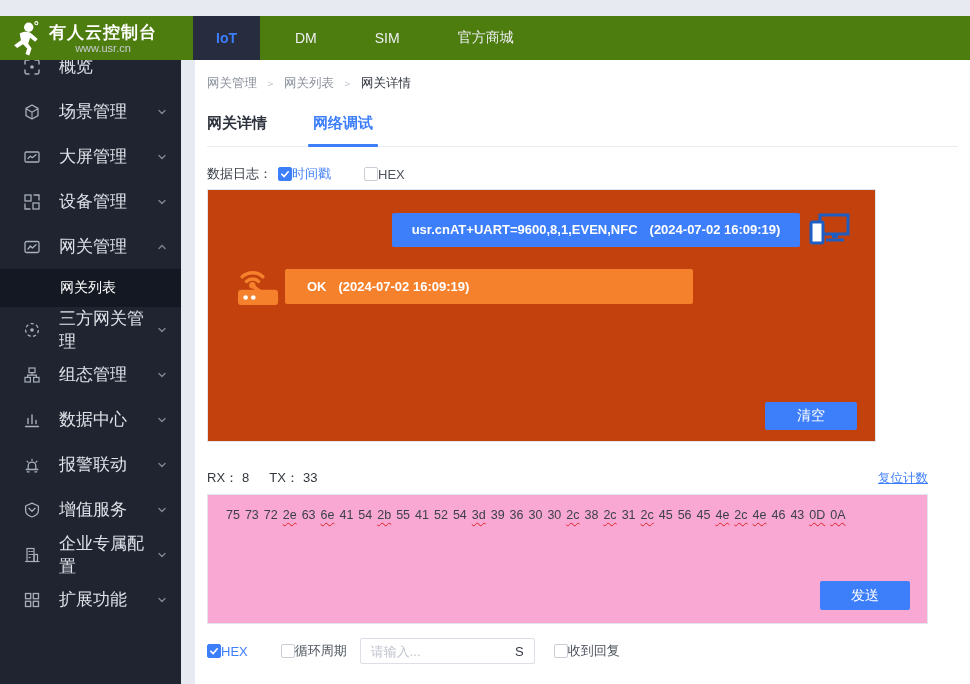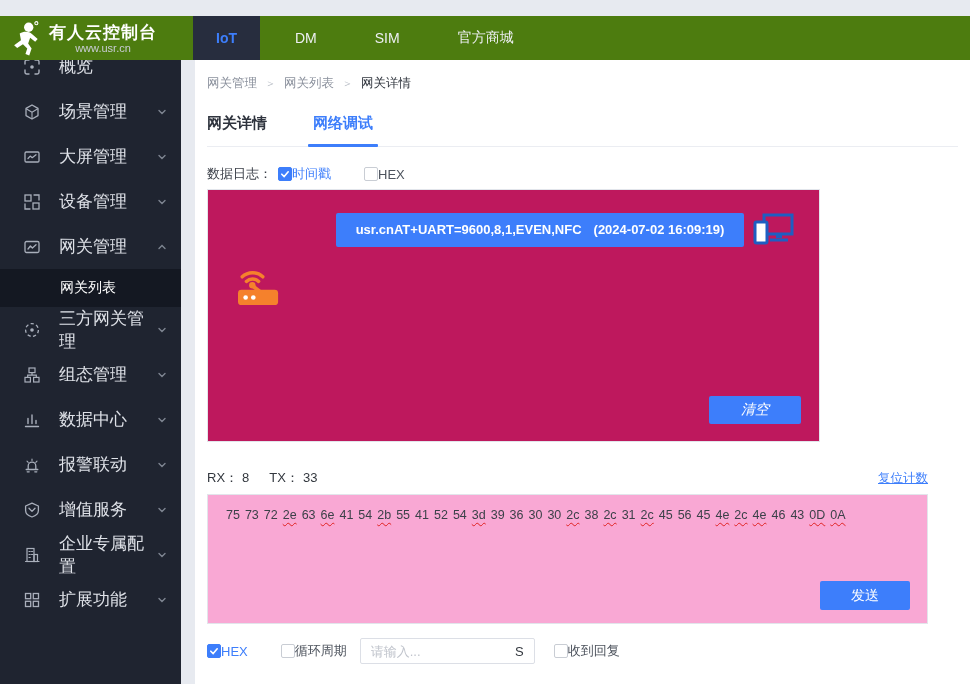--- a/index.html
+++ b/index.html
@@ -44,32 +44,32 @@
 
   .datalog-row { margin-top:19px; display:flex; align-items:center; font-size:13px; color:#383D46; height:16px; }
   .checkbox { width:14px; height:14px; border:1px solid #C9CDD4; border-radius:2px; background:#fff; display:inline-flex; align-items:center; justify-content:center; cursor:pointer; flex:none; }
   .checkbox.checked { background:#3D7EFB; border-color:#3D7EFB; }
   .checkbox svg { width:10px; height:10px; display:none; }
   .checkbox.checked svg { display:block; }
   .cb-label { }
   .cb-label.blue { color:#3D7EFB; }
   .cb-label.gray { color:#4D535D; }
 
-  .log-panel { margin-top:7px; width:613px; height:253px; border:1px solid #E2E5EB; background:#be185d; position:relative; }
+  .log-panel { margin-top:7px; width:669px; height:253px; border:1px solid #E2E5EB; background:#c2410c; position:relative; }
   .msg-row { display:flex; align-items:center; }
   .msg-row.sent { justify-content:flex-end; margin:21px 23px 0 0; }
   .msg-row.recv { margin:16px 0 0 28px; }
   .bubble { width:408px; height:34px; line-height:34px; color:#fff; font-size:13px; font-weight:bold; border-radius:2px; white-space:nowrap; }
   .bubble.sent { background:#3D7EFB; text-align:center; }
   .bubble.recv { background:#F5812C; text-align:left; padding-left:22px; height:35px; line-height:35px; }
   .bubble .time { margin-left:12px; }
   .devices-icon { margin-left:8px; display:inline-flex; color:#1E5EC2; }
   .router-icon { margin-right:3px; display:inline-flex; color:#F5812C; }
   .btn { background:#3D7EFB; color:#fff; border:none; border-radius:2px; font-size:14px; font-family:inherit; cursor:pointer; }
-  .clear-btn { position:absolute; right:18px; bottom:17px; width:92px; height:28px;font-style:italic; }
+  .clear-btn { position:absolute; right:18px; bottom:11px; width:92px; height:28px; }
 
   .counter-row { margin-top:26px; height:20px; display:flex; align-items:center; font-size:13px; color:#33383F; }
   .counter { margin-right:20px; }
   .counter b { font-weight:normal; margin-left:4px; }
   .reset-link { margin-left:auto; color:#3D7EFB; font-size:12.5px; text-decoration:underline; cursor:pointer; }
 
   .hex-panel { margin-top:6px; width:721px; height:130px; border:1px solid #E2E5EB; background:#f9a8d4; position:relative; padding:10px 14px 0 18px; font-size:12.5px; color:#3C4149; line-height:20px; }
   .hex-token { margin-right:5px; }
   .hex-token.wavy { text-decoration-line:underline; text-decoration-style:wavy; text-decoration-color:#E02020; text-decoration-thickness:1px; text-underline-offset:3px; }
   .send-btn { position:absolute; right:17px; bottom:13px; width:90px; height:29px; }
@@ -345,20 +345,23 @@
             <svg width="46" height="42" viewBox="0 0 24 22" fill="none">
               <path d="M8.6 8.6a4.6 4.6 0 0 1 6.4 0" stroke="currentColor" stroke-width="1.8" stroke-linecap="round" transform="translate(-3.2 0)"></path>
               <path d="M6.4 6.2a7.8 7.8 0 0 1 10.8 0" stroke="currentColor" stroke-width="1.8" stroke-linecap="round" transform="translate(-3.2 0)"></path>
               <circle cx="8.5" cy="10.6" r="1.7" fill="currentColor"></circle>
               <path d="M9.2 11.4l3.4 2.6" stroke="currentColor" stroke-width="2"></path>
               <rect x="1" y="13" width="21" height="8" rx="1.8" fill="currentColor"></rect>
               <circle cx="5" cy="17" r="1.2" fill="#fff"></circle>
               <circle cx="9" cy="17" r="1.2" fill="#fff"></circle>
             </svg>
           </span>
+          <div class="bubble recv">
+            <span>OK</span><span class="time">(2024-07-02 16:09:19)</span>
+          </div>
         </div>
         <button class="btn clear-btn">清空</button>
       </div>
 
       <div class="counter-row">
         <span class="counter"><span>RX：</span><b>8</b></span>
         <span class="counter"><span>TX：</span><b>33</b></span>
         <span class="reset-link">复位计数</span>
       </div>
 

